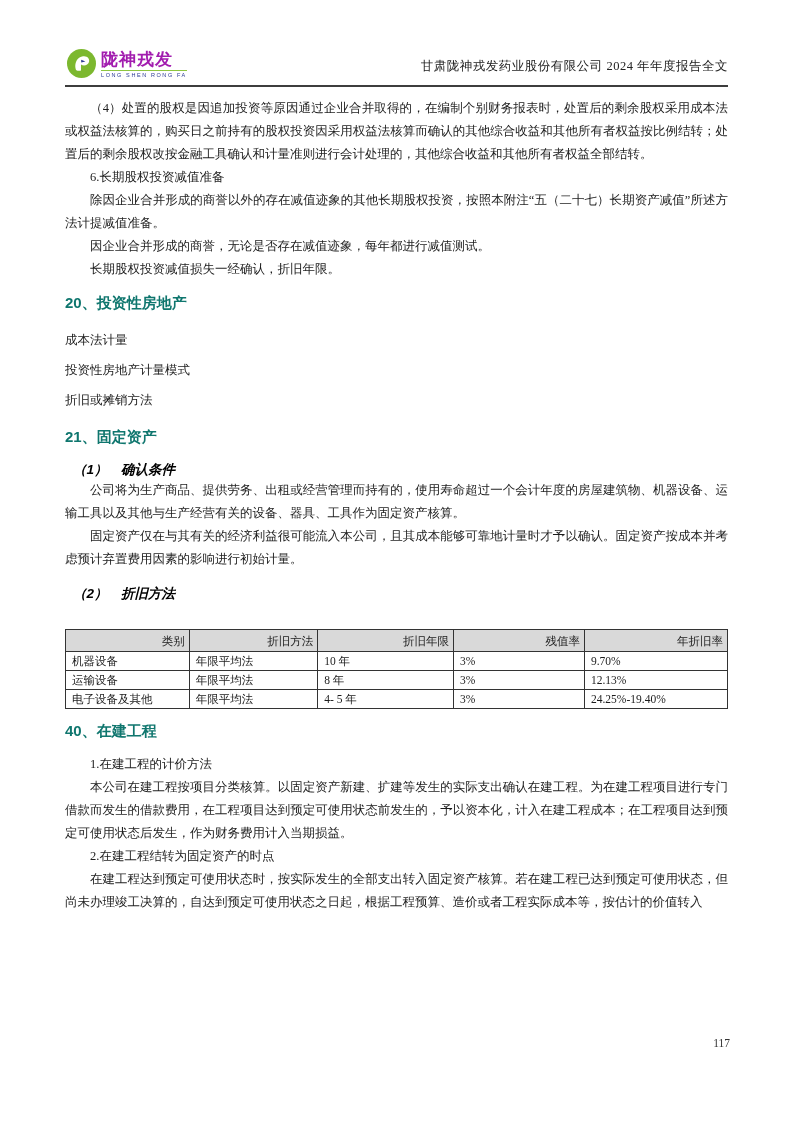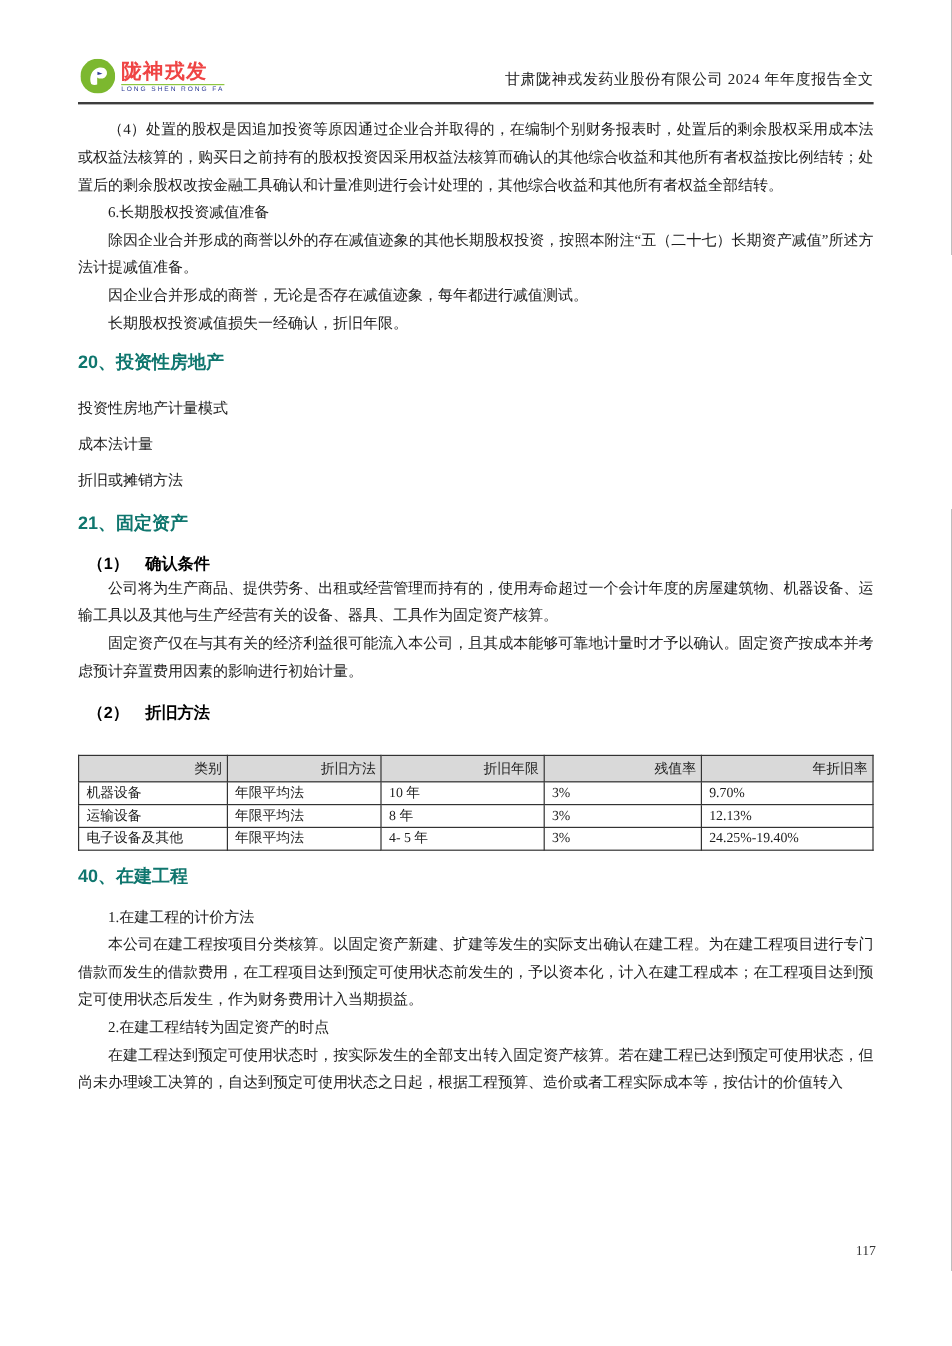--- a/index.html
+++ b/index.html
@@ -9,21 +9,21 @@
     margin:0 auto;
     background:#ffffff;
     font-family:"Liberation Serif", serif;
     color:#1c1c1c;
     overflow:hidden;
   }
   
   .hdr-logo{position:absolute;left:67px;top:49px;display:flex;align-items:flex-start;}
   .hdr-logo-circle{width:29px;height:29px;flex:0 0 29px;}
   .hdr-logo-textwrap{margin-left:5px;padding-top:2px;}
-  .hdr-brand-cn{font-family:"Liberation Sans",sans-serif;font-weight:bold;font-size:17px;line-height:17px;color:#ef4444;letter-spacing:1px;}
+  .hdr-brand-cn{font-family:"Liberation Sans",sans-serif;font-weight:bold;font-size:17px;line-height:17px;color:#a21caf;letter-spacing:1px;}
   .hdr-brand-en{font-family:"Liberation Sans",sans-serif;font-size:5.5px;line-height:7px;color:#2b3a94;letter-spacing:1.6px;border-top:1px solid #8dc63f;margin-top:2px;padding-top:1px;}
   .hdr-title{
     position:absolute;right:65px;top:58px;
     font-size:12.5px;color:#222;letter-spacing:0.5px;
   }
   .hdr-rule{position:absolute;left:65px;right:65px;top:85px;height:2px;background:#3d3d3d;}
   
   .content{
     position:absolute;left:65px;top:0;width:663px;
     font-size:12.5px;line-height:23px;text-align:justify;
@@ -31,21 +31,21 @@
   .content .pad{height:97px;}
   p.body{margin:0;text-indent:2em;}
   h2.sec{
     font-family:"Liberation Sans",sans-serif;
     font-size:15px;line-height:20px;font-weight:bold;color:#0f766e;
     margin:12px 0 12px 0;text-align:left;
   }
   h3.sub{
     font-family:"Liberation Sans",sans-serif;
     font-size:13.5px;line-height:18px;font-weight:bold;color:#000;
-    margin:14px 0 0 0;padding-left:8px;text-align:left;
+    margin:14px 0 0 0;padding-left:8px;text-align:left;font-style:italic;
   }
   .mode-lines p{margin:0;line-height:30px;text-indent:0;}
   
   table.dep{
     width:100%;border-collapse:collapse;margin-top:26px;
     font-size:11.5px;line-height:14px;
     border:1.5px solid #000;
   }
   table.dep th{
     background:#d9d9d9;border:1px solid #333;
@@ -87,22 +87,22 @@
     <div class="pad"></div>
 
     <p class="body">（4）处置的股权是因追加投资等原因通过企业合并取得的，在编制个别财务报表时，处置后的剩余股权采用成本法或权益法核算的，购买日之前持有的股权投资因采用权益法核算而确认的其他综合收益和其他所有者权益按比例结转；处置后的剩余股权改按金融工具确认和计量准则进行会计处理的，其他综合收益和其他所有者权益全部结转。</p>
     <p class="body">6.长期股权投资减值准备</p>
     <p class="body">除因企业合并形成的商誉以外的存在减值迹象的其他长期股权投资，按照本附注“五（二十七）长期资产减值”所述方法计提减值准备。</p>
     <p class="body">因企业合并形成的商誉，无论是否存在减值迹象，每年都进行减值测试。</p>
     <p class="body">长期股权投资减值损失一经确认，折旧年限。</p>
 
     <h2 class="sec">20、投资性房地产</h2>
     <div class="mode-lines">
+      <p>成本法计量</p>
       <p>投资性房地产计量模式</p>
-      <p>成本法计量</p>
       <p>折旧或摊销方法</p>
     </div>
 
     <h2 class="sec mt14">21、固定资产</h2>
     <h3 class="sub">（1）　确认条件</h3>
     <p class="body mt12">公司将为生产商品、提供劳务、出租或经营管理而持有的，使用寿命超过一个会计年度的房屋建筑物、机器设备、运输工具以及其他与生产经营有关的设备、器具、工具作为固定资产核算。</p>
     <p class="body">固定资产仅在与其有关的经济利益很可能流入本公司，且其成本能够可靠地计量时才予以确认。固定资产按成本并考虑预计弃置费用因素的影响进行初始计量。</p>
     <h3 class="sub mt22">（2）　折旧方法</h3>
 
     <table class="dep">

